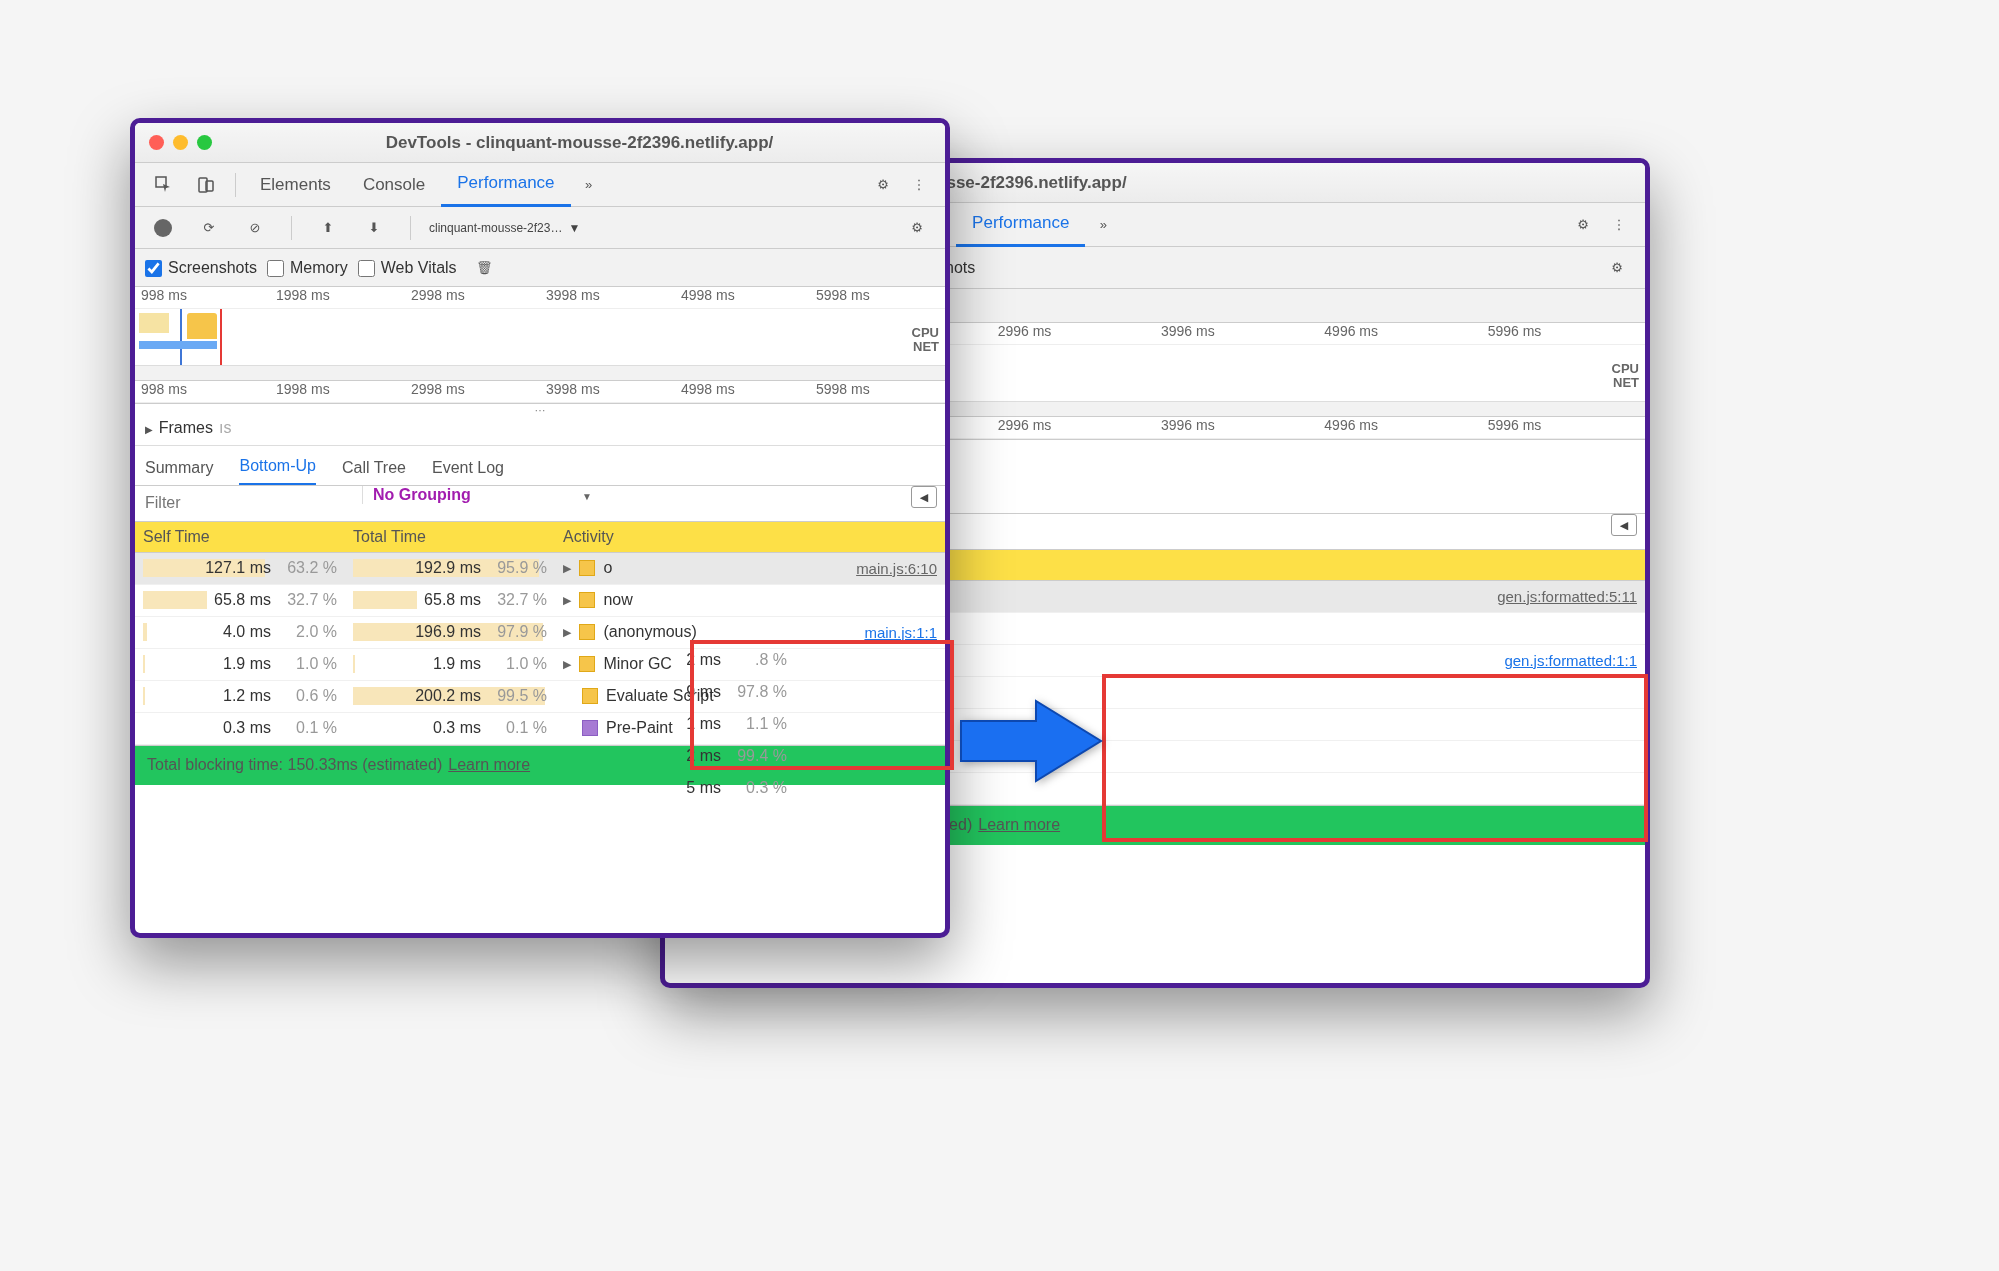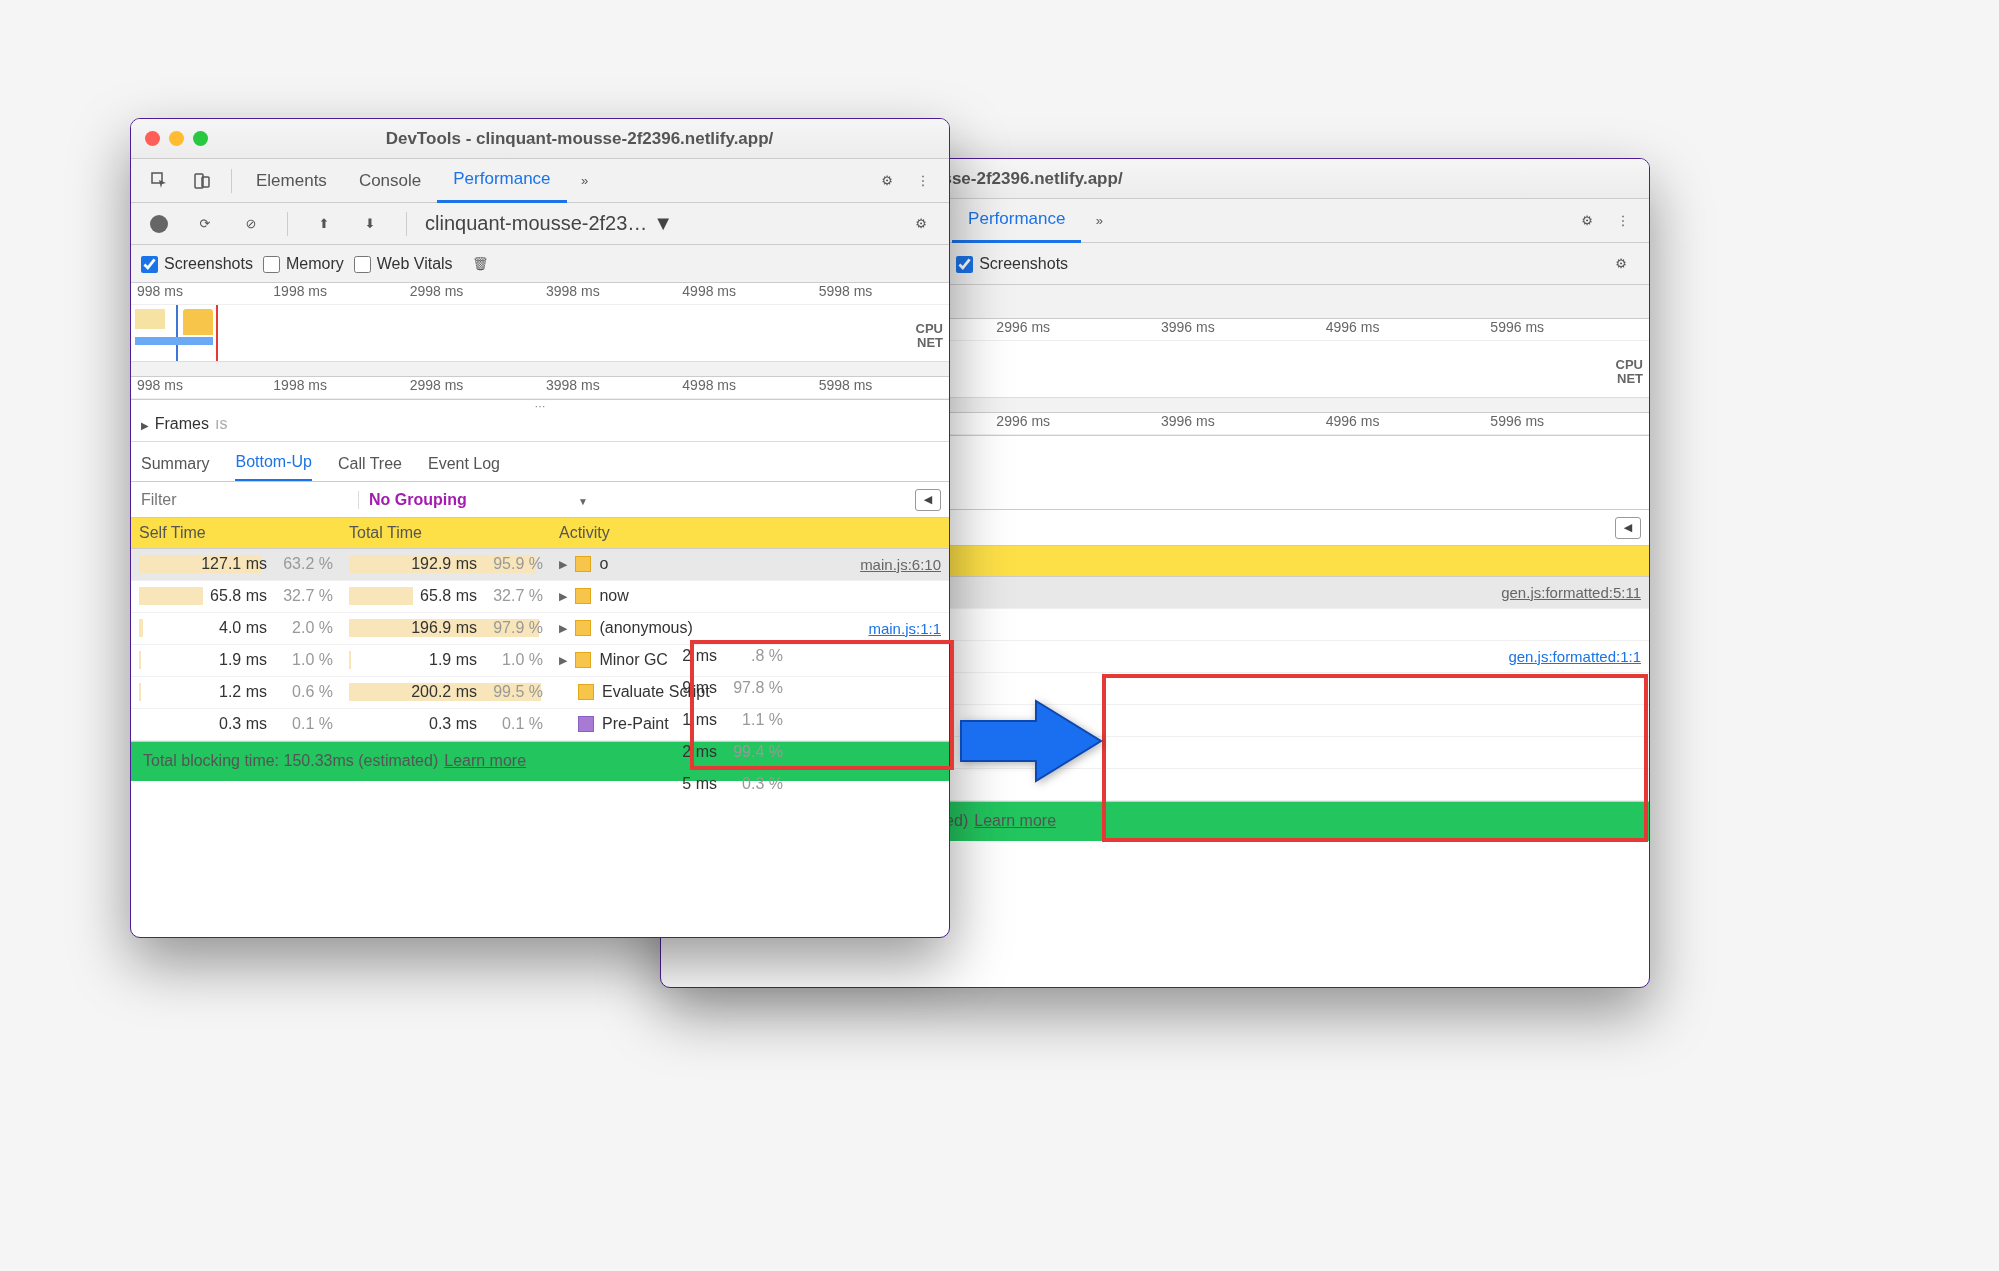--- a/index.html
+++ b/index.html
@@ -10,21 +10,21 @@
     width: 1999px; height: 1271px;
     position: relative;
     color: #333;
   }
   .window {
     position: absolute;
     background: #fff;
     border-radius: 10px;
     box-shadow: 0 25px 60px rgba(0,0,0,0.4);
     overflow: hidden;
-    border: 1px solid #4c1d95;
+    border: 5px solid #4c1d95;
   }
   .titlebar {
     height: 40px;
     background: linear-gradient(#f6f6f6,#ececec);
     border-bottom: 1px solid #ccc;
     display: flex; align-items: center;
     padding: 0 14px;
     font-weight: 600;
     color: #444;
   }
@@ -46,41 +46,41 @@
   .tab.active { color:#1a73e8; border-bottom:3px solid #1a73e8; font-weight:500;}
   .tabbar .spacer{flex:1;}
   .opt-row {
     height: 42px; display:flex; align-items:center;
     border-bottom:1px solid #ccc;
     background:#f2f2f2; padding:0 10px; gap:10px;
   }
   .check { display:flex;align-items:flex-end;gap:6px;font-size:16px;}
   .check input{width:17px;height:17px;accent-color:#1a73e8;}
   .rec-dot{width:18px;height:18px;border-radius:50%;background:#666;}
-  .url-sel { display:flex;align-items:center;gap:6px;font-size:20px;color:#444;}
+  .url-sel { display:flex;align-items:center;gap:6px;font-size:12px;color:#444;}
   .timeline {
     border-bottom:1px solid #ccc;
     position:relative; background:#fff;
   }
   .tl-ruler { height:22px; display:flex; font-size:14px; color:#666; border-bottom:1px solid #eee;}
   .tl-tick { flex:1; padding-left:6px;}
   .tl-body { height:56px; position:relative;}
   .tl-cpu-label{position:absolute;right:6px;top:16px;font-size:13px;color:#666;font-weight:600;}
   .tl-net-label{position:absolute;right:6px;top:30px;font-size:13px;color:#666;font-weight:600;}
   .tl-yellow-block{position:absolute; background:#f6c54a;}
   .tl-blue-block{position:absolute;background:#6aa9f4;}
   .tl-red-line{position:absolute;width:2px;background:#e53935;top:0;bottom:0;}
   .tl-blue-line{position:absolute;width:2px;background:#3f76d6;top:0;bottom:0;}
   .tl-scroll { height:16px;background:#f2f2f2;border-top:1px solid #ddd;border-bottom:1px solid #ccc;}
   .frames-row { height:36px;display:flex;align-items:center;padding:0 10px;font-size:16px;border-bottom:1px solid #ddd;}
   .frames-row .tri::before{content:"▶";font-size:10px;margin-right:6px;color:#555;}
   .subtabs { height:40px;display:flex;align-items:flex-end;padding:0 10px;gap:26px;border-bottom:1px solid #ccc;}
   .subtab { font-size:16px;color:#555;padding-bottom:8px;cursor:pointer;}
   .subtab.active{color:#1a73e8;border-bottom:2px solid #1a73e8;}
-  .filter-row{height:36px;display:flex;align-items:center;border-bottom:1px solid #ccc;}
+  .filter-row{height:36px;display:flex;align-items:flex-start;border-bottom:1px solid #ccc;}
   .filter-row input{flex:0 0 210px;height:34px;border:none;padding:0 10px;font-size:16px;background:transparent;}
   .grouping{flex:0 0 240px;display:flex;align-items:center;font-size:16px;color:#a21caf;border-left:1px solid #ddd;padding:0 10px;justify-content:space-between;font-weight:bold;}
   .grouping .arr::after{content:"▼";font-size:10px;color:#666;}
   .filter-row .spacer2{flex:1;}
   .collapse-ic{width:26px;height:22px;border:1px solid #999;border-radius:3px;margin-right:8px;display:flex;align-items:center;justify-content:center;font-size:11px;color:#444;}
   table.perf { width:100%; border-collapse:collapse; font-size:16px;}
   table.perf th { text-align:left;font-weight:400;color:#555;background:#fde047;border-bottom:1px solid #ccc;height:30px;padding:0 8px;}
   table.perf td { height:32px;padding:0 8px;border-bottom:1px solid #f0f0f0;}
   .col-st{width:210px;} .col-tt{width:210px;}
   .time-cell{display:flex;justify-content:flex-end;align-items:center;gap:6px;position:relative;}

